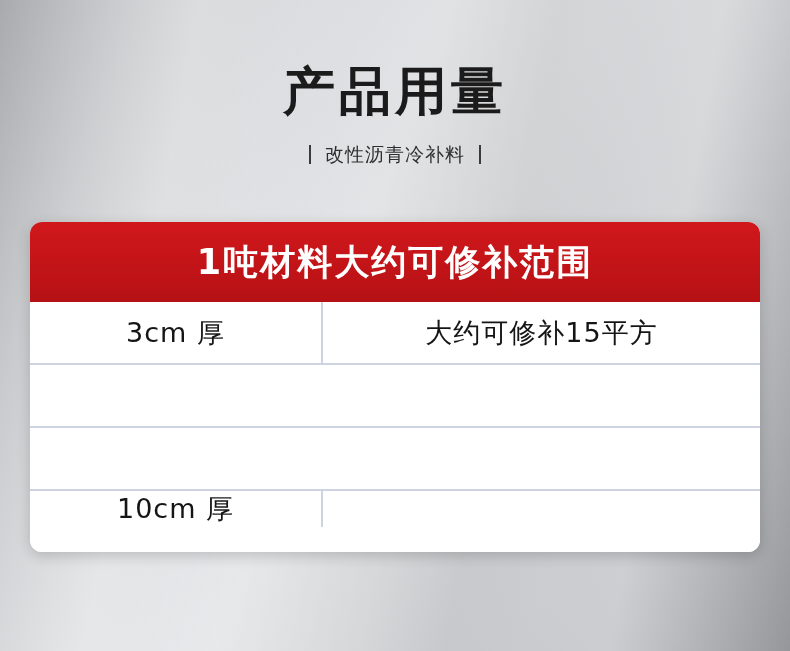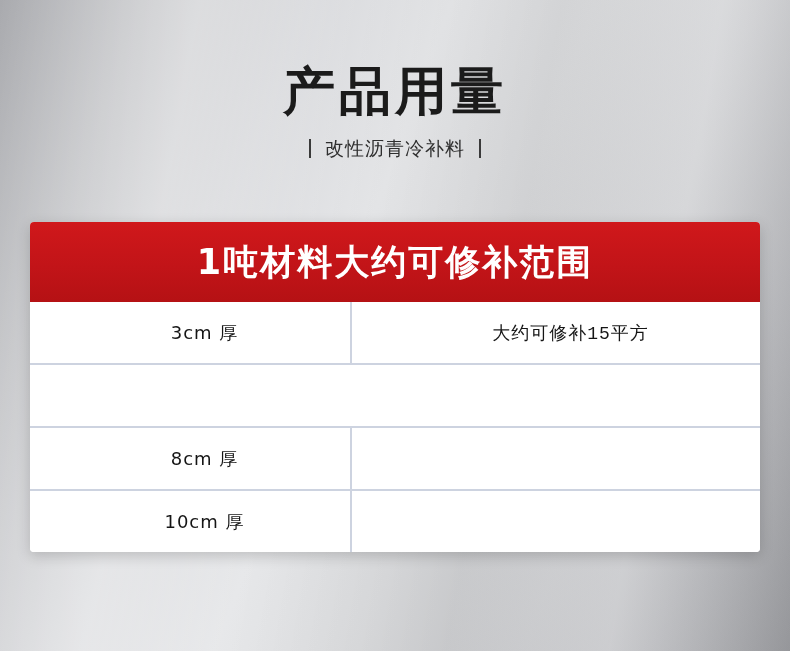--- a/index.html
+++ b/index.html
@@ -33,21 +33,21 @@
   }
   .main-title {
     font-size: 52px;
     font-weight: bold;
     color: #1b1b1b;
     letter-spacing: 4px;
     line-height: 1.15;
     font-family: "DejaVu Sans", "Liberation Sans", sans-serif;
   }
   .subtitle-row {
-    margin-top: 14px;
+    margin-top: 20px;
     display: flex;
     align-items: center;
     justify-content: center;
     gap: 14px;
   }
   .sub-bar {
     display: inline-block;
     width: 2px;
     height: 19px;
     background: #3a3a3a;
@@ -57,21 +57,21 @@
     color: #2f2f2f;
     letter-spacing: 1px;
     font-family: "DejaVu Sans", "Liberation Sans", sans-serif;
   }
 
   .card {
     position: absolute;
     left: 30px;
     top: 222px;
     width: 730px;
-    border-radius: 4px;
+    border-radius: 12px;
     overflow: hidden;
     box-shadow: 0 4px 14px rgba(0,0,0,0.18);
     background: #ffffff;
   }
   .card-head {
     background: linear-gradient(180deg, #d0181b 0%, #c21418 55%, #b51114 100%);
     height: 80px;
     display: flex;
     align-items: center;
     justify-content: center;
@@ -86,39 +86,38 @@
   .table {
     background: #ffffff;
   }
   .row {
     display: flex;
     height: 61px;
     border-bottom: 2px solid #cdd3e0;
   }
   .row:last-child {
     border-bottom: none;
+    flex-direction: column;
   }
   .cell {
     display: flex;
     align-items: center;
     justify-content: center;
-    font-size: 18px;
+    font-size: 27px;
     color: #151515;
     font-family: "DejaVu Sans", "Liberation Sans", sans-serif;
-    margin-left: 29px;
   }
   .cell-left {
     width: 291px;
     border-right: 2px solid #cdd3e0;
     letter-spacing: 1px;
   }
   .cell-right {
     flex: 1;
     letter-spacing: 1px;
-    font-family: Liberation Mono, monospace;
   }
   .footer-space {
     position: absolute;
     left: 0;
     bottom: 0;
     width: 790px;
     height: 60px;
   }
 </style>
 </head>
@@ -142,21 +141,20 @@
     </div>
 
     <div class="table">
       <div class="row">
         <div class="cell cell-left">3cm  厚</div>
         <div class="cell cell-right">大约可修补15平方</div>
       </div>
       <div class="row">
       </div>
       <div class="row">
-        <div class="cell cell-left">8cm  厚</div>
       </div>
       <div class="row">
         <div class="cell cell-left">10cm  厚</div>
       </div>
     </div>
   </div>
 
   <div class="footer-space"></div>
 </div>
 

